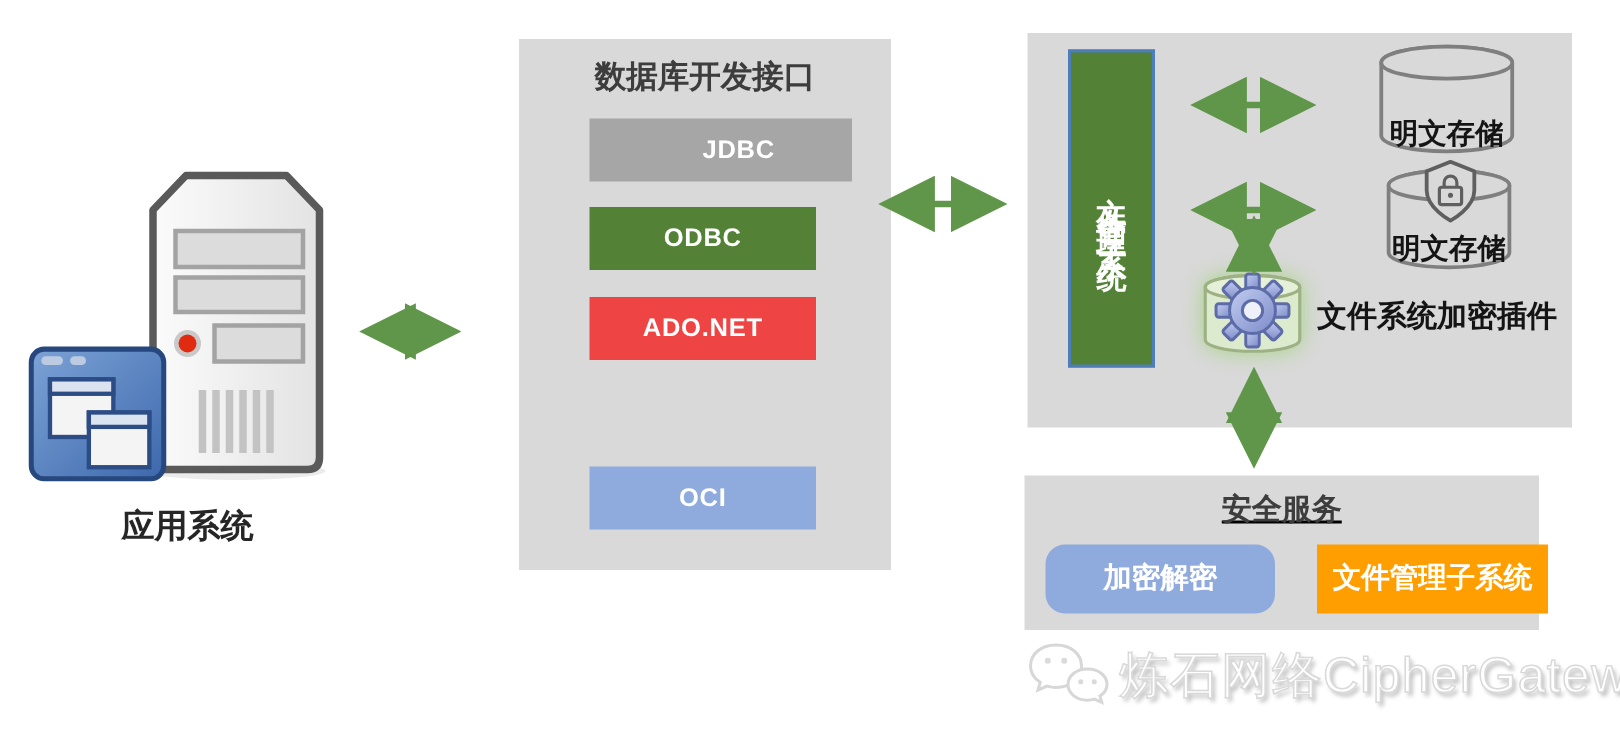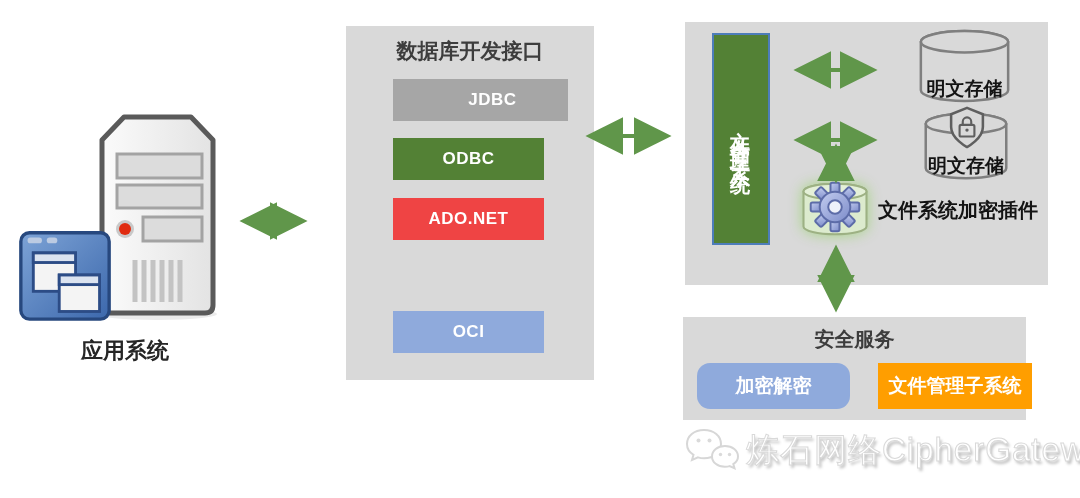--- a/index.html
+++ b/index.html
@@ -145,21 +145,21 @@
           <rect x="-27" y="-5" width="12" height="10" rx="2" transform="rotate(45)"></rect>
           <rect x="15" y="-5" width="12" height="10" rx="2" transform="rotate(45)"></rect>
         </g>
         <circle r="17"></circle>
         <circle r="7.5" fill="#eef1fa"></circle>
       </g>
     </svg>
     <div class="plugin-label" style="left:193px;top:175px;">文件系统加密插件</div>
   </div>
 
-  <div class="panel" id="sec-box" style="left:683px;top:317px;width:343px;height:103px;">
+  <div class="panel" id="sec-box" style="left:683px;top:317px;width:343px;height:103px;text-decoration:underline;">
     <div class="panel-title" style="padding-top:9px;font-size:20px;">安全服务</div>
     <div class="sec-btn" style="left: 14px; width: 153px; background-color: rgb(143, 170, 220); border-radius: 13px;">加密解密</div>
     <div class="sec-btn" style="left: 195px; width: 154px; background-color: rgb(255, 158, 0);">文件管理子系统</div>
   </div>
 
   <svg id="arrow-layer" width="1080" height="498" viewBox="0 0 1080 498">
     <defs>
       <marker id="ah" markerWidth="9" markerHeight="9" refX="7.2" refY="4.5" orient="auto-start-reverse">
         <path d="M0,0 L9,4.5 L0,9 Z" fill="#60964a"></path>
       </marker>

